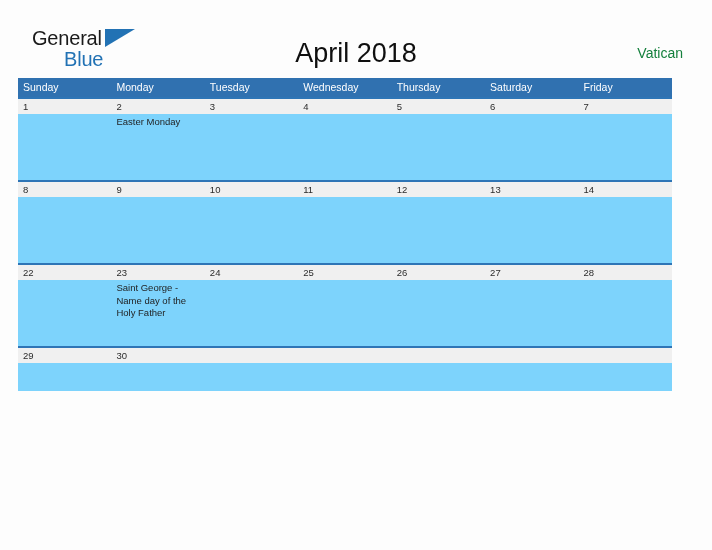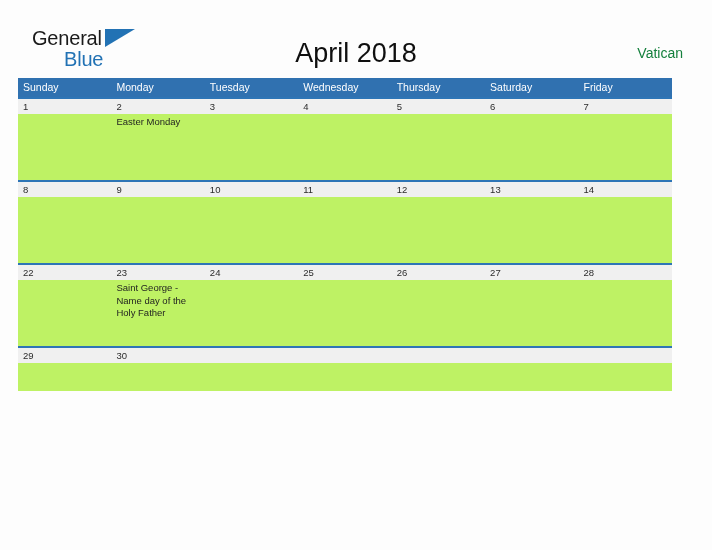--- a/index.html
+++ b/index.html
@@ -114,21 +114,21 @@
     border-top: none;
   }
 
   .week-dates {
     display: flex;
     background: #f0f0f0;
     height: 15px;
   }
   .week-body {
     display: flex;
-    background: #bef264;
+    background: #7dd3fc;
   }
 
   .date-cell {
     flex: 1 1 0;
     font-size: 9.5px;
     line-height: 15px;
     color: #2b2b2b;
     padding-left: 5px;
     box-sizing: border-box;
   }

